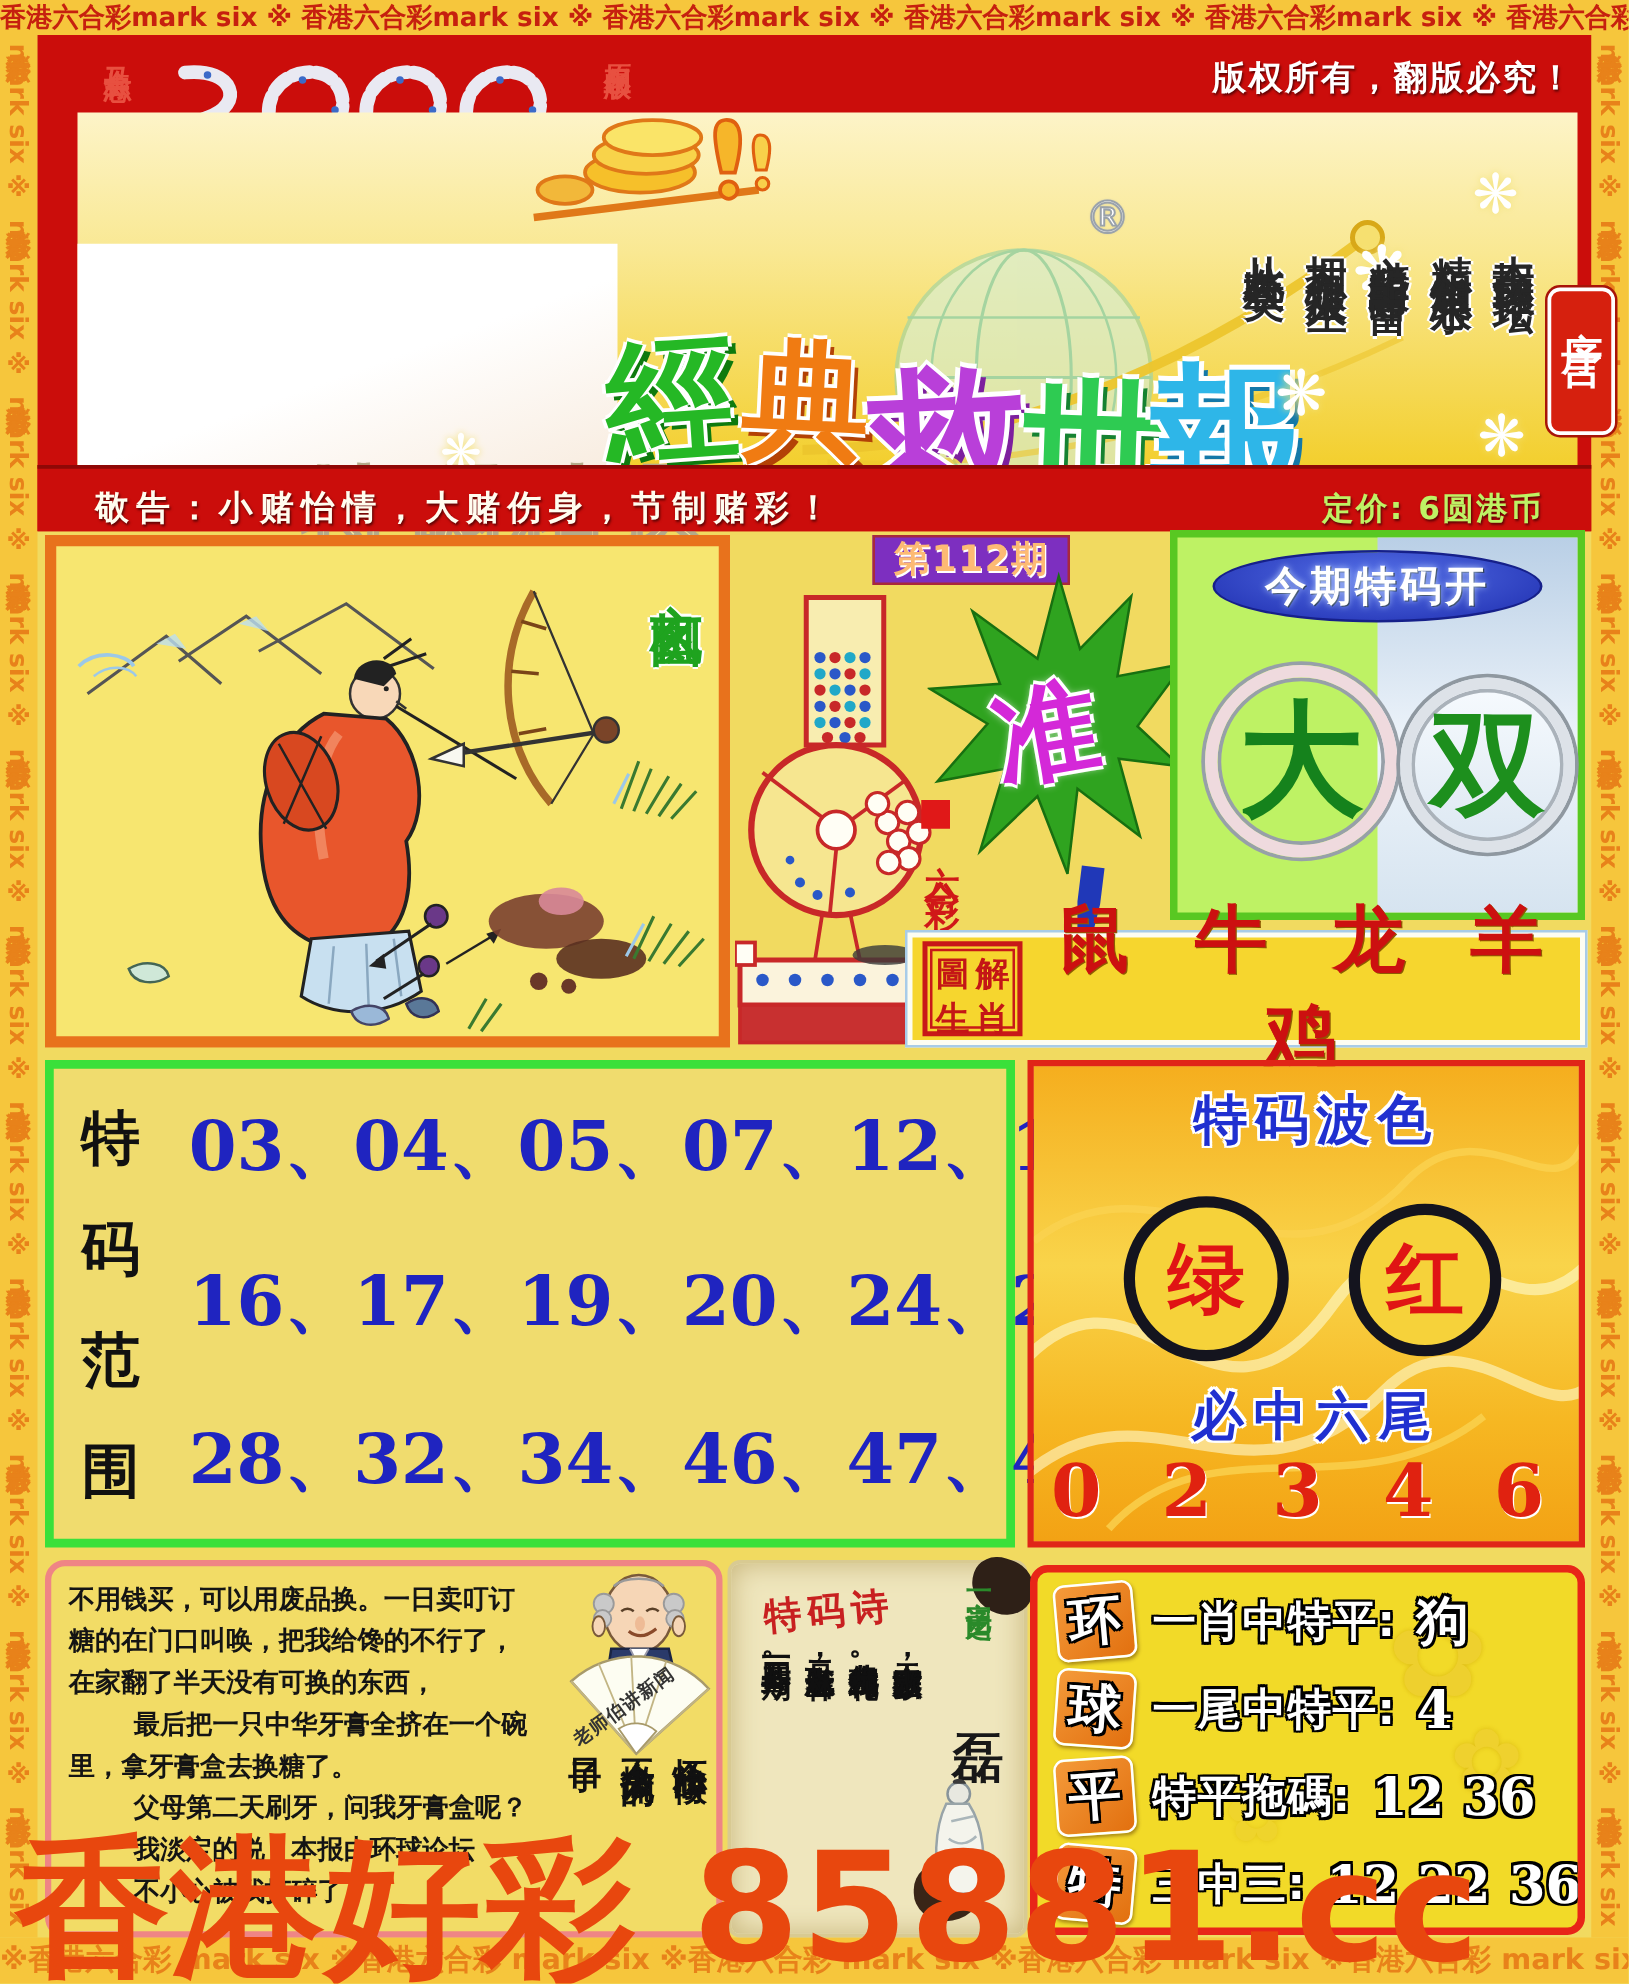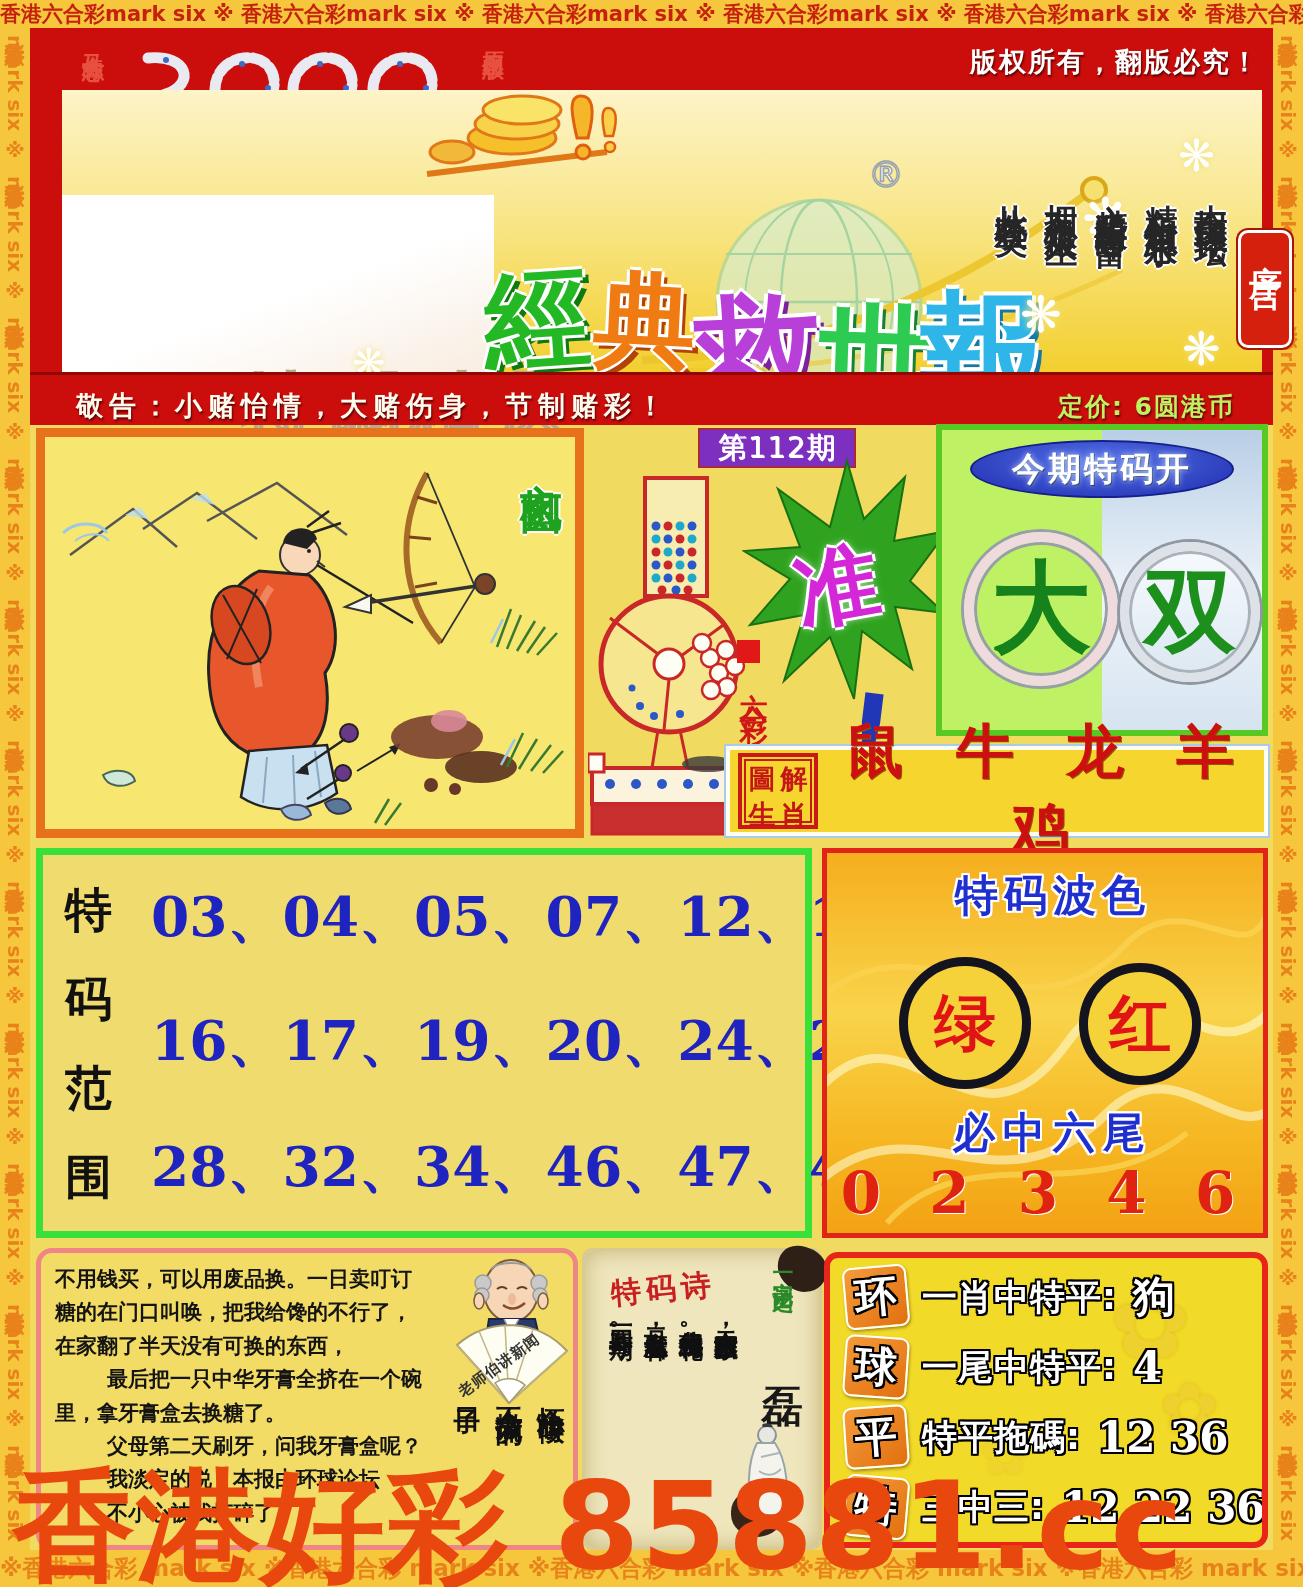--- a/index.html
+++ b/index.html
@@ -41,21 +41,21 @@
   #notice-bar { left:0px; top:344px; width:1243px; height:53px; background:#cb0d0b; border-top:3px solid #8f0806; }
   #notice-text { left:46px; top:13px; color:#fffcef; font-size:27px; font-weight:bold; letter-spacing:6px; text-shadow:1px 2px 2px #5a0404; }
   #price-text { right:38px; top:15px; color:#bef264; font-size:25px; font-weight:bold; letter-spacing:2px; text-shadow:1px 2px 2px #5a0404; }
 
   
   #mystery-panel { left:36px; top:428px; width:548px; height:410px; background:#f7e670; border:9px solid #e8721c; }
   #mystery-label { right:6px; top:12px; writing-mode:vertical-rl; color:#1fa31f; font-size:42px; font-weight:900; letter-spacing:6px; text-shadow:-2px 0 #fff,2px 0 #fff,0 -2px #fff,0 2px #fff; }
 
   
   #issue-box { left:698px; top:428px; width:158px; height:40px; background:#7d2fc0; border:2px solid #a8283c; display:flex; align-items:center; justify-content:center; }
-  #issue-box span { color:#ffffff; font-size:29px; font-weight:400; letter-spacing:1px; text-shadow:1px 1px 0 #fff; }
+  #issue-box span { color:#fdba74; font-size:29px; font-weight:700; letter-spacing:1px; text-shadow:1px 1px 0 #fff; }
   #hit-star-wrap { left:742px; top:455px; width:205px; height:250px; }
   #hit-char { left:795px; top:528px; width:110px; font-size:84px; font-weight:900; color:#d428d8; transform:rotate(-10deg); text-shadow:-3px 0 #fff,3px 0 #fff,0 -3px #fff,0 3px #fff,0 0 8px #fff; }
   #exclaim { left:846px; top:672px; font-size:104px; font-weight:900; color:#2038b8; transform:rotate(7deg); }
   #marksix-square { left:737px; top:640px; width:23px; height:23px; background:#e01818; }
   #marksix-vert { left:734px; top:670px; writing-mode:vertical-rl; color:#d01818; font-size:28px; font-weight:bold; letter-spacing:12px; }
 
   
   #special-panel { left:936px; top:424px; width:332px; height:312px; border:6px solid #58c822; background:#bef264; }
   #special-right { right:0; top:0; width:160px; height:300px; background:linear-gradient(180deg,#b9cfe6,#eef4fa 55%,#d6e4f0); }
   #special-oval { left:28px; top:10px; width:264px; height:58px; border-radius:50%; background:radial-gradient(ellipse at 50% 35%,#5570e8,#1d2cae); border:2px solid #16208a; display:flex; align-items:center; justify-content:center; }

